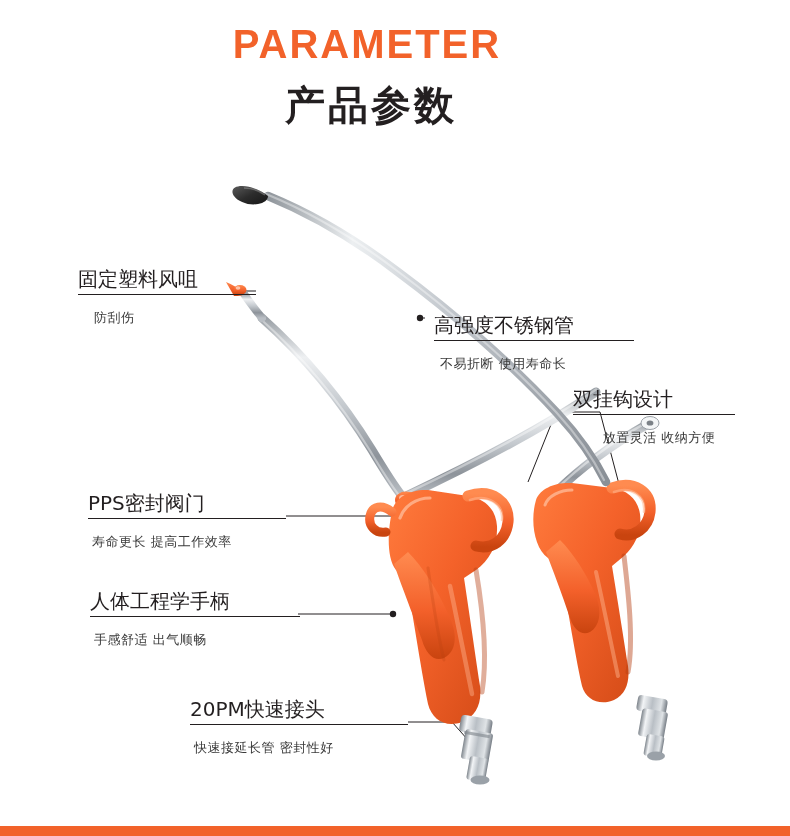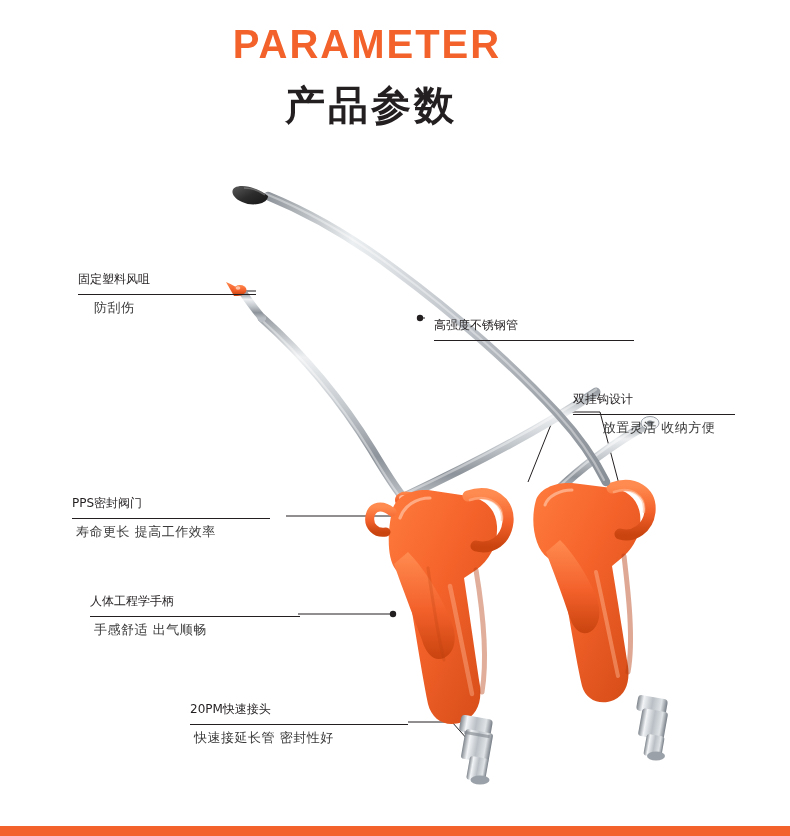--- a/index.html
+++ b/index.html
@@ -39,53 +39,53 @@
     font-size: 40px;
     font-weight: bold;
     letter-spacing: 3px;
     color: #231f20;
     font-family: "DejaVu Sans", sans-serif;
   }
 
   
   .callout { position: absolute; }
   .callout .ttl {
-    font-size: 12px;
+    font-size: 20px;
     color: #231f20;
     font-family: "DejaVu Sans", sans-serif;
     white-space: nowrap;
     line-height: 22px;
   }
   .callout .rule {
     height: 1px;
     background: #231f20;
     margin-top: 4px;
   }
   .callout .sub {
     font-size: 13px;
     color: #3a3a3a;
     font-family: "DejaVu Sans", sans-serif;
     white-space: nowrap;
-    margin-top: 4px;
+    margin-top: 14px;
     letter-spacing: 0.5px;
   }
 
   #c-nozzle { left: 78px; top: 268px; }
   #c-nozzle .rule { width: 178px; }
   #c-nozzle .sub { padding-left: 16px; }
 
   #c-tube { left: 434px; top: 314px; }
   #c-tube .rule { width: 200px; }
   #c-tube .sub { padding-left: 6px; }
 
   #c-hook { left: 573px; top: 388px; }
   #c-hook .rule { width: 162px; }
   #c-hook .sub { padding-left: 10px; text-align: center; }
 
-  #c-valve { left: 72px; top: 492px; }
+  #c-valve { left: 88px; top: 492px; }
   #c-valve .rule { width: 198px; }
   #c-valve .sub { padding-left: 4px; }
 
   #c-handle { left: 90px; top: 590px; }
   #c-handle .rule { width: 210px; }
   #c-handle .sub { padding-left: 4px; }
 
   #c-coupler { left: 190px; top: 698px; }
   #c-coupler .rule { width: 218px; }
   #c-coupler .sub { padding-left: 4px; }
@@ -338,20 +338,21 @@
 
   <div class="callout" id="c-nozzle">
     <div class="ttl">固定塑料风咀</div>
     <div class="rule"></div>
     <div class="sub">防刮伤</div>
   </div>
 
   <div class="callout" id="c-tube">
     <div class="ttl">高强度不锈钢管</div>
     <div class="rule"></div>
+    <div class="sub">不易折断 使用寿命长</div>
   </div>
 
   <div class="callout" id="c-hook">
     <div class="ttl">双挂钩设计</div>
     <div class="rule"></div>
     <div class="sub">放置灵活 收纳方便</div>
   </div>
 
   <div class="callout" id="c-valve">
     <div class="ttl">PPS密封阀门</div>

